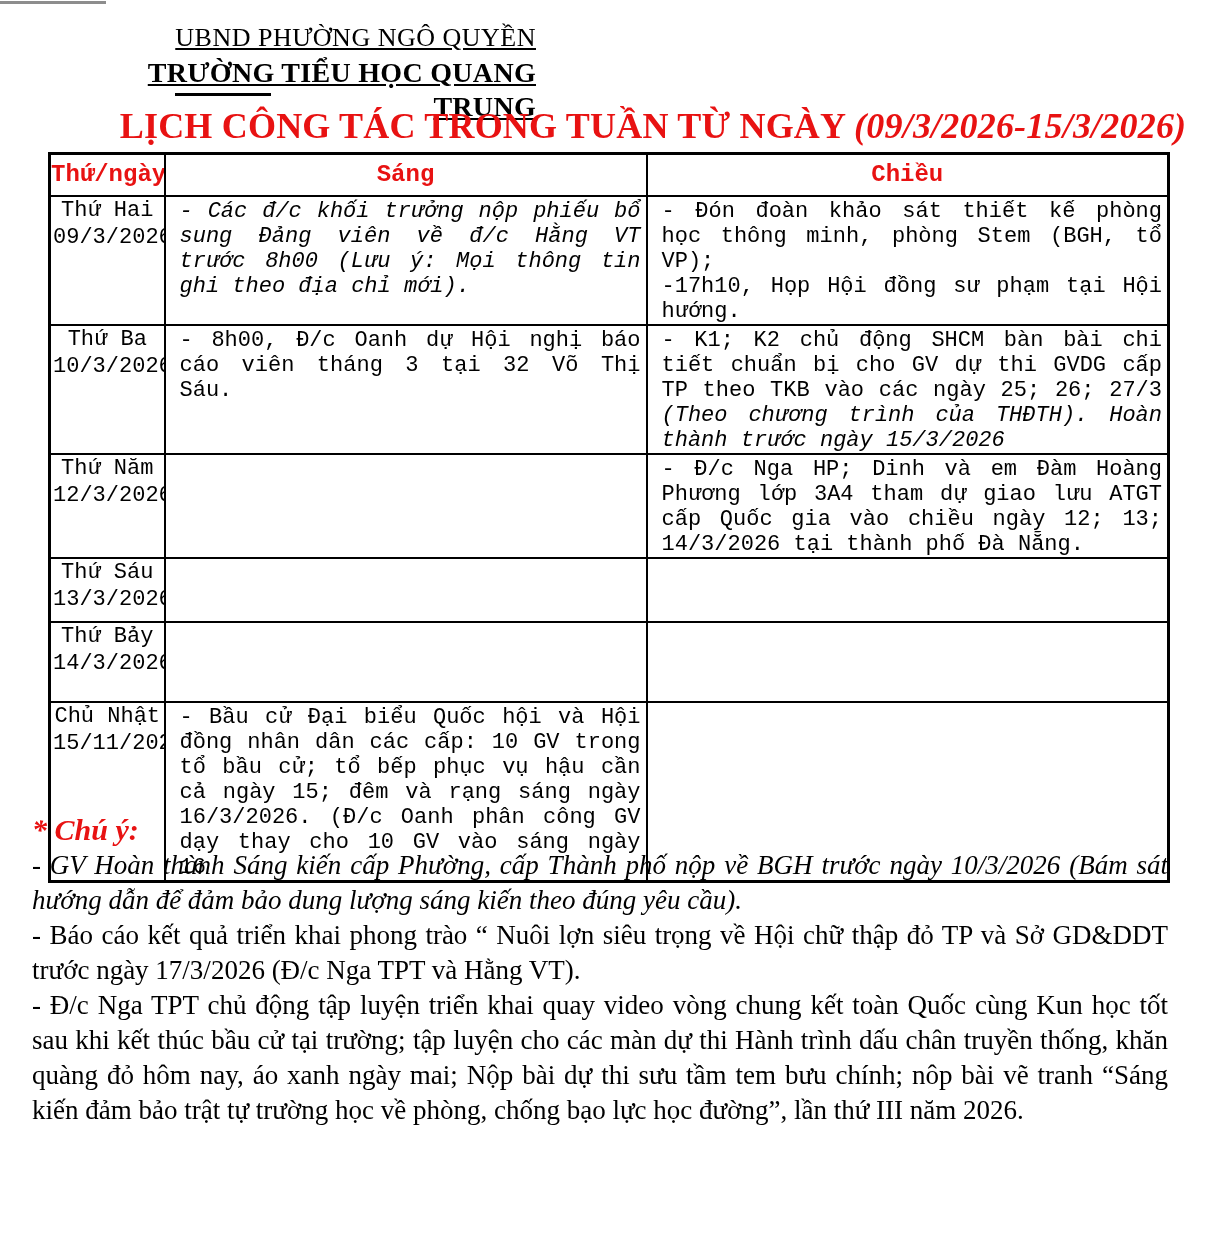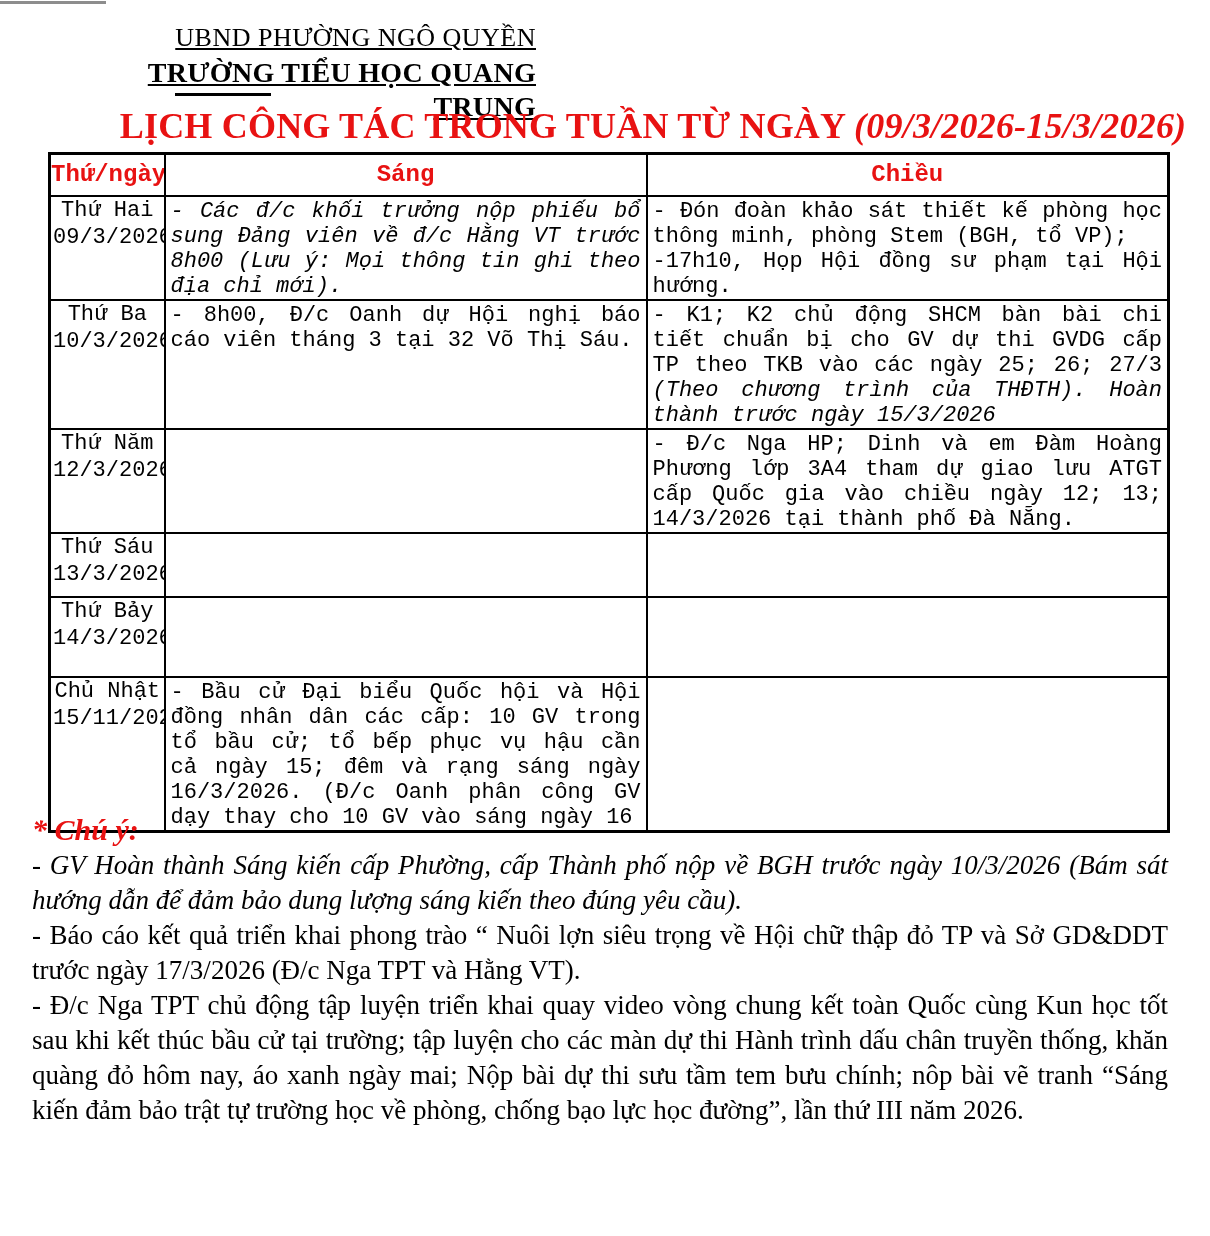--- a/index.html
+++ b/index.html
@@ -61,21 +61,21 @@
     color:var(--accent-red);
     font-weight:bold;font-size:24px;
     text-align:center;vertical-align:middle;
   }
   td.day-cell{
     text-align:center;vertical-align:middle;
     line-height:1.25;font-size:22px;
     padding:0 2px;
   }
   td.content{
-    padding:2px 5px 0 5px;
+    padding:2px 5px 0 14px;
     line-height:25px;
     text-align:justify;
     white-space:pre-line;
   }
   .italic{font-style:italic;}
   
   .notes{
     position:absolute;left:32px;top:812px;width:1136px;
   }
   .notes-heading{

